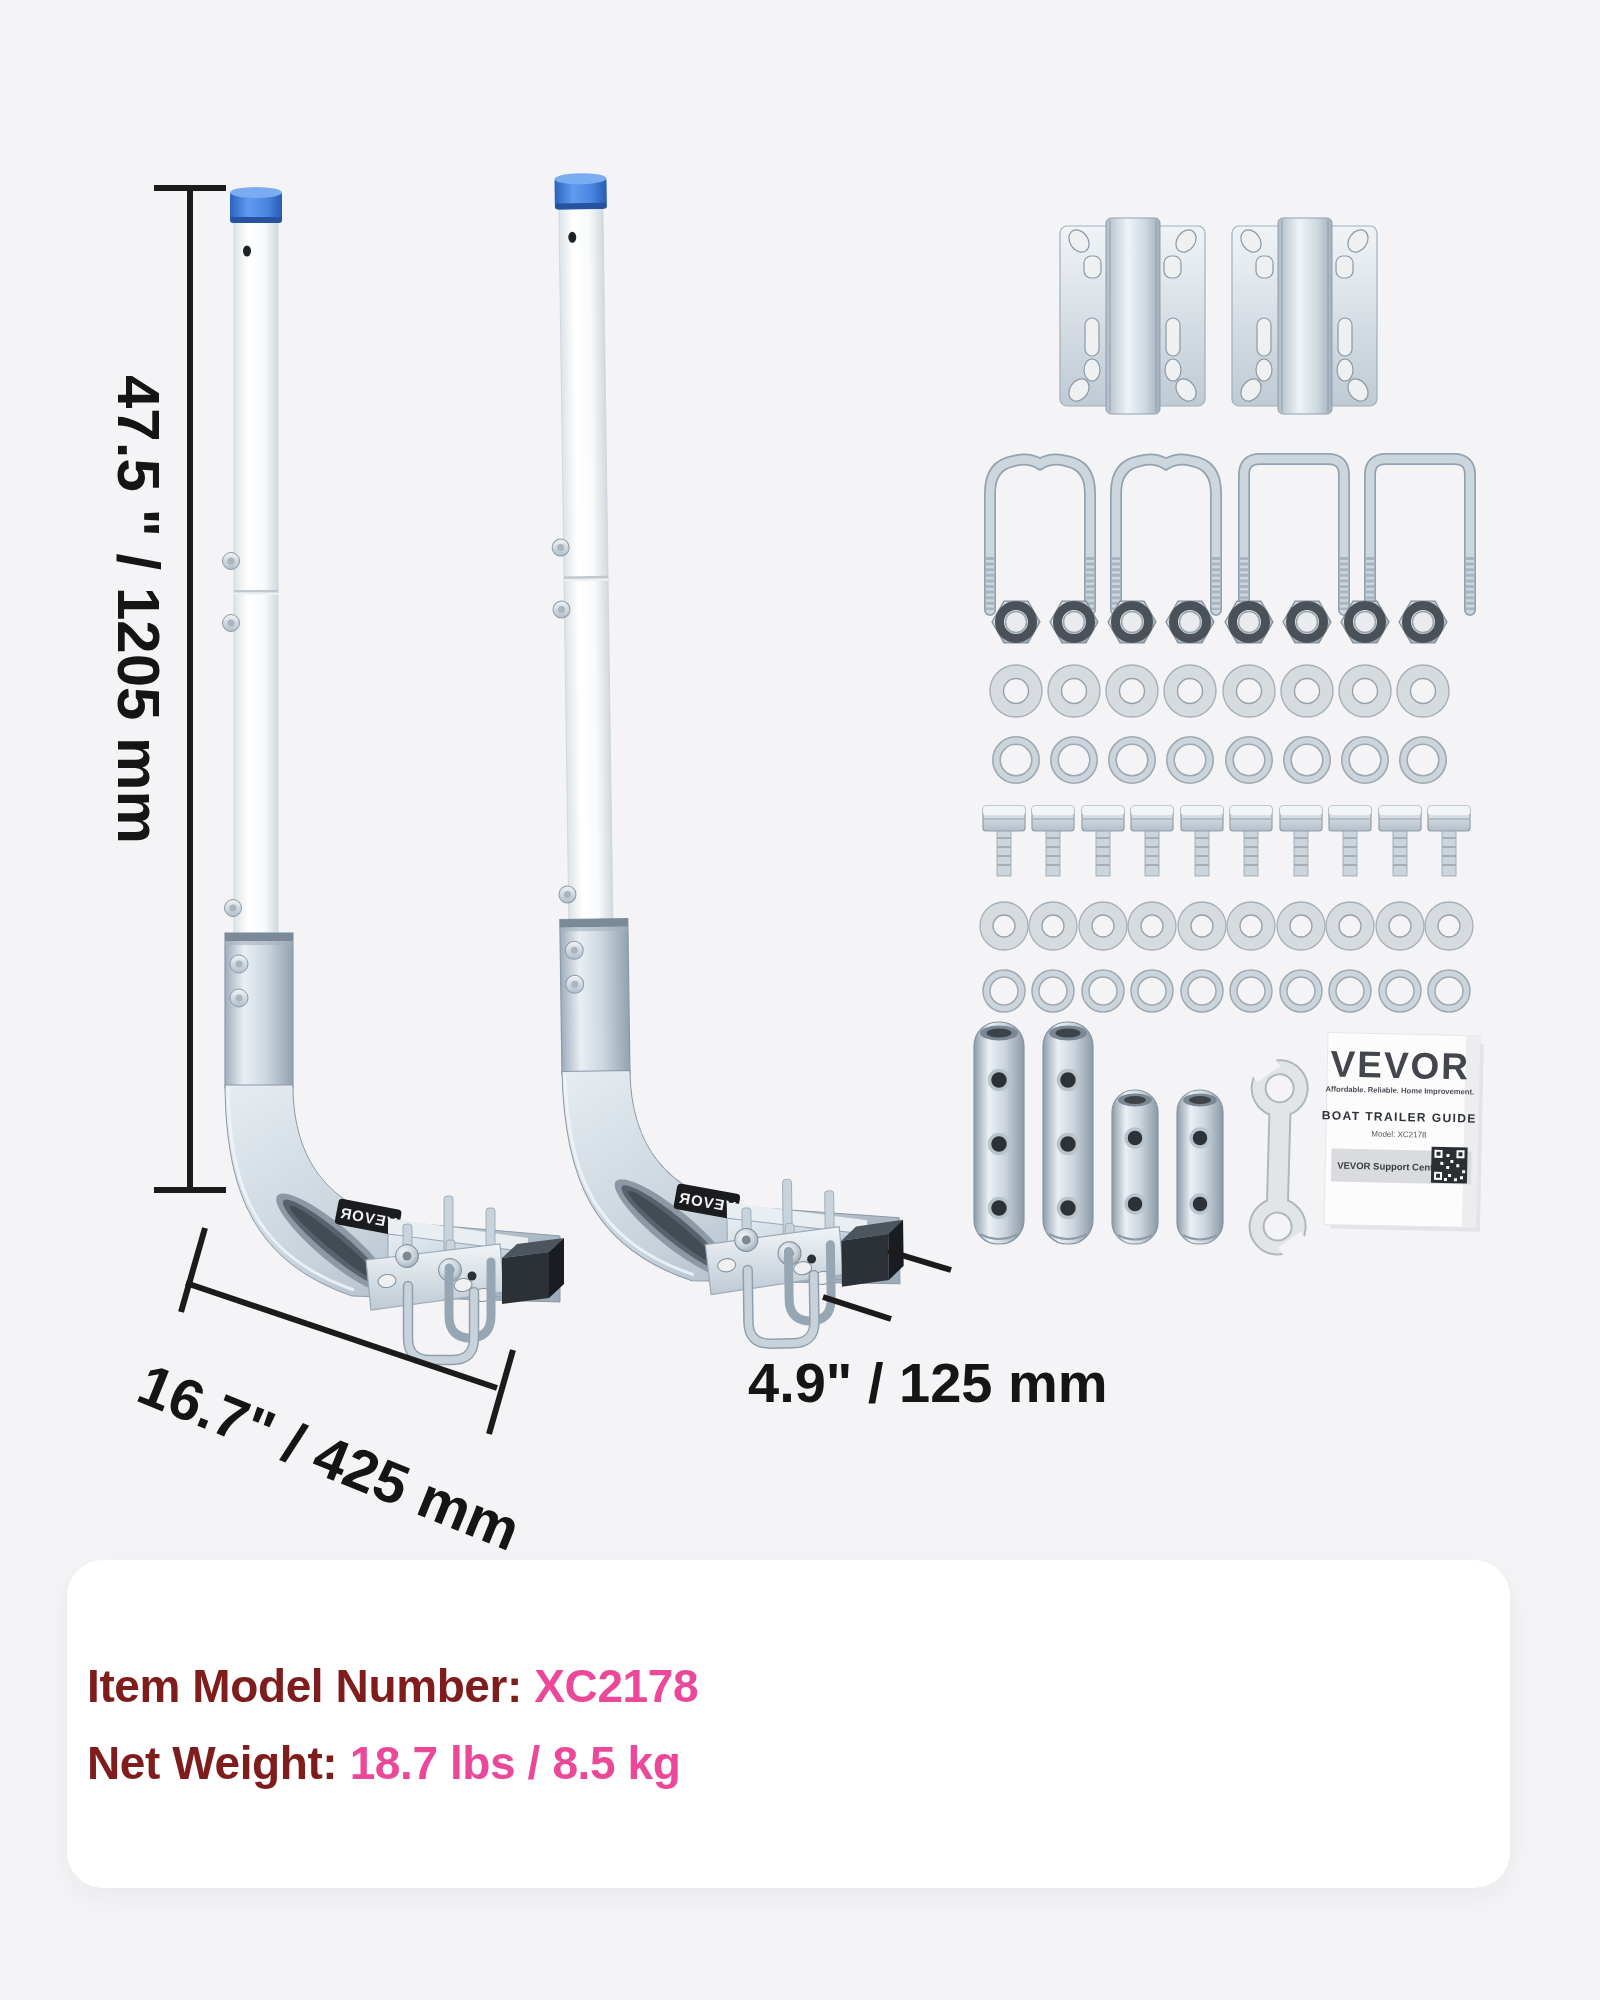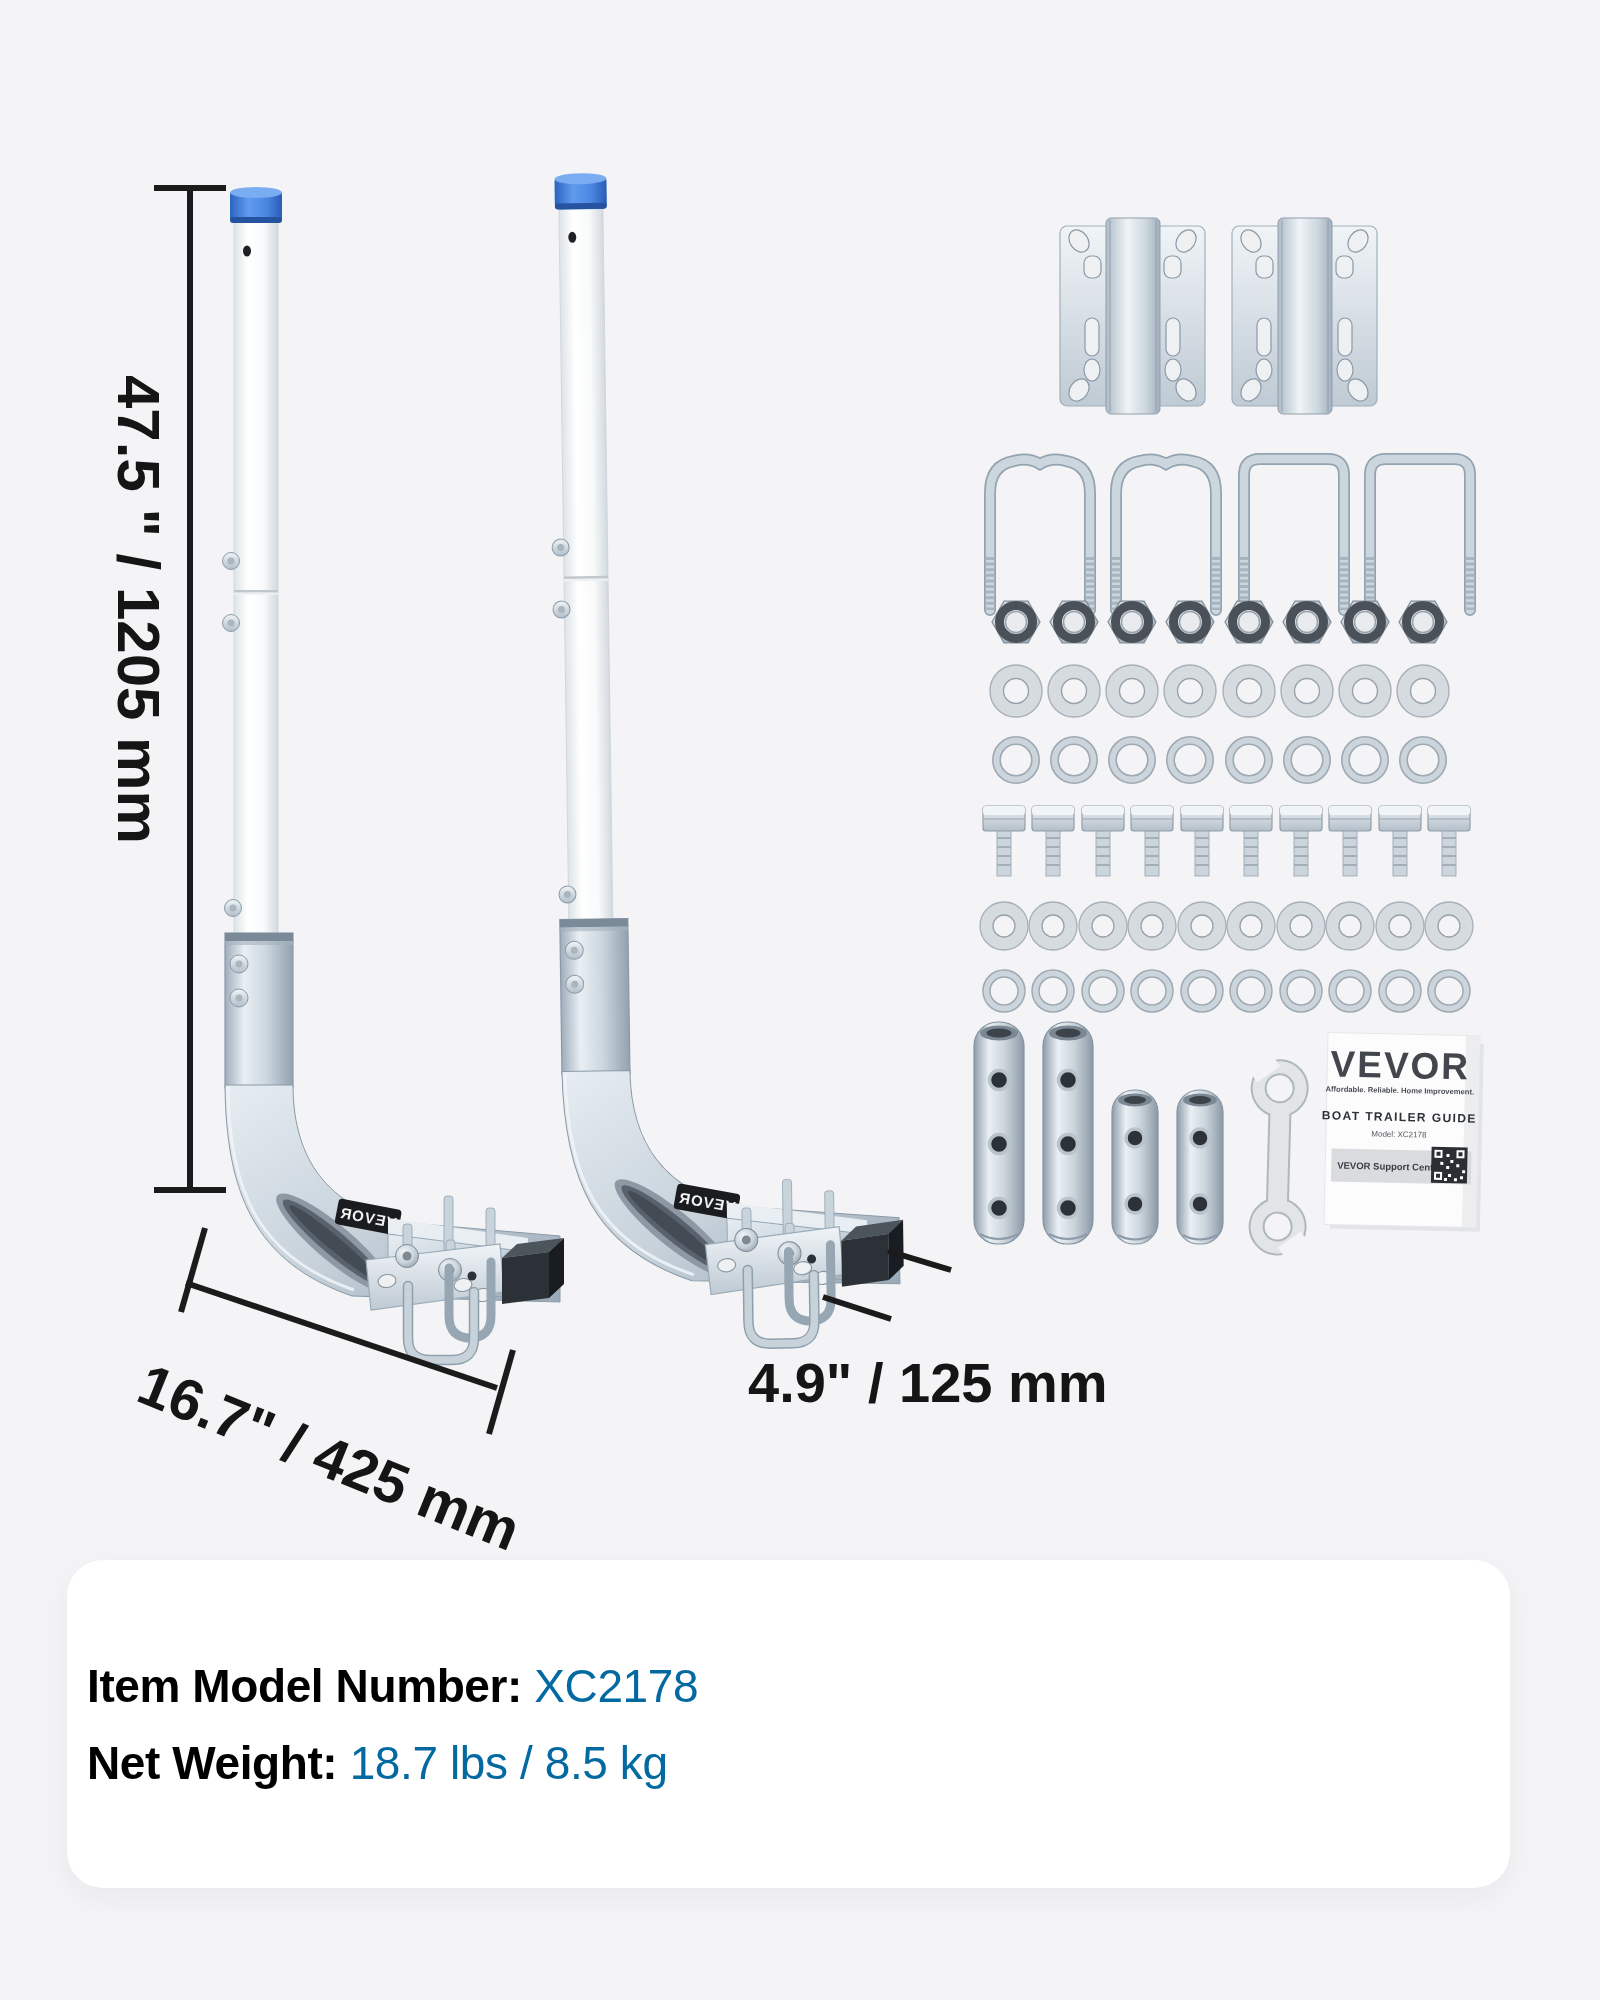--- a/index.html
+++ b/index.html
@@ -7,22 +7,22 @@
   .canvas{position:relative;width:1600px;height:2000px;background:#f4f4f6;overflow:hidden;}
   .scene{position:absolute;left:0;top:0;}
   .spec-card{
     position:absolute;left:67px;top:1560px;width:1443px;height:328px;
     background:#ffffff;border-radius:36px;
     box-shadow:0 10px 30px rgba(30,30,40,.05);
     display:flex;flex-direction:column;justify-content:center;
     padding-left:20px;box-sizing:border-box;gap:31px;
   }
   .spec-line{font-size:46px;letter-spacing:-0.4px;line-height:1;white-space:nowrap;}
-  .spec-label{font-weight:700;color:#000000;}
-  .spec-value{font-weight:400;color:#0369a1;}
+  .spec-label{font-weight:700;color:#7f1d1d;}
+  .spec-value{font-weight:700;color:#ec4899;}
   svg text{font-family:"Liberation Sans", sans-serif;}
   .dim-text{font-weight:bold;fill:#151515;}
 </style>
 </head>
 <body>
 
 <div class="canvas">
 
 <svg class="scene" width="1600" height="1550" viewBox="0 0 1600 1550">
   <defs>

